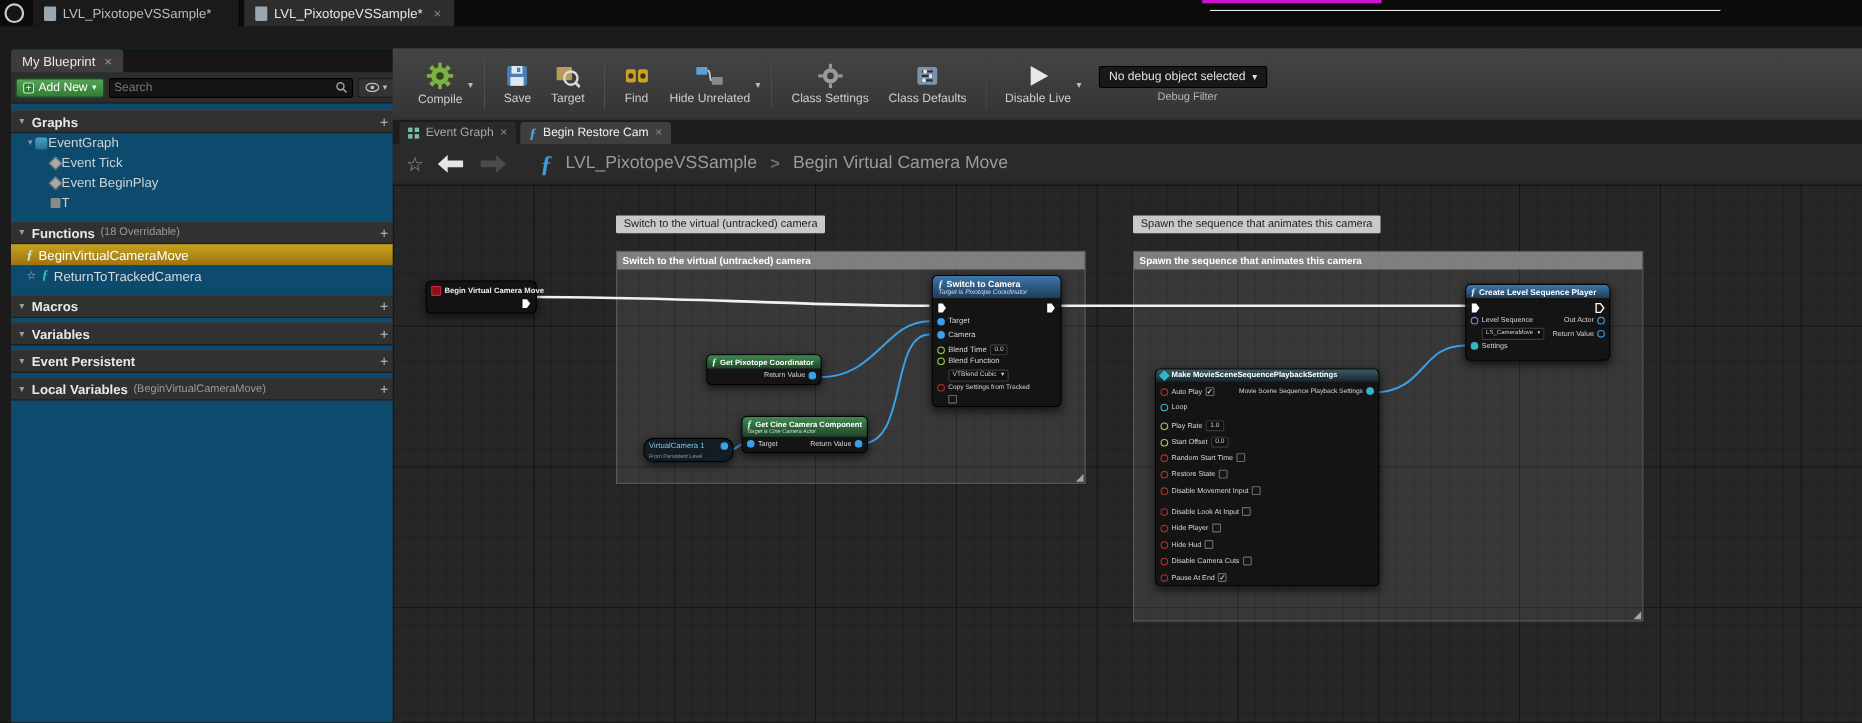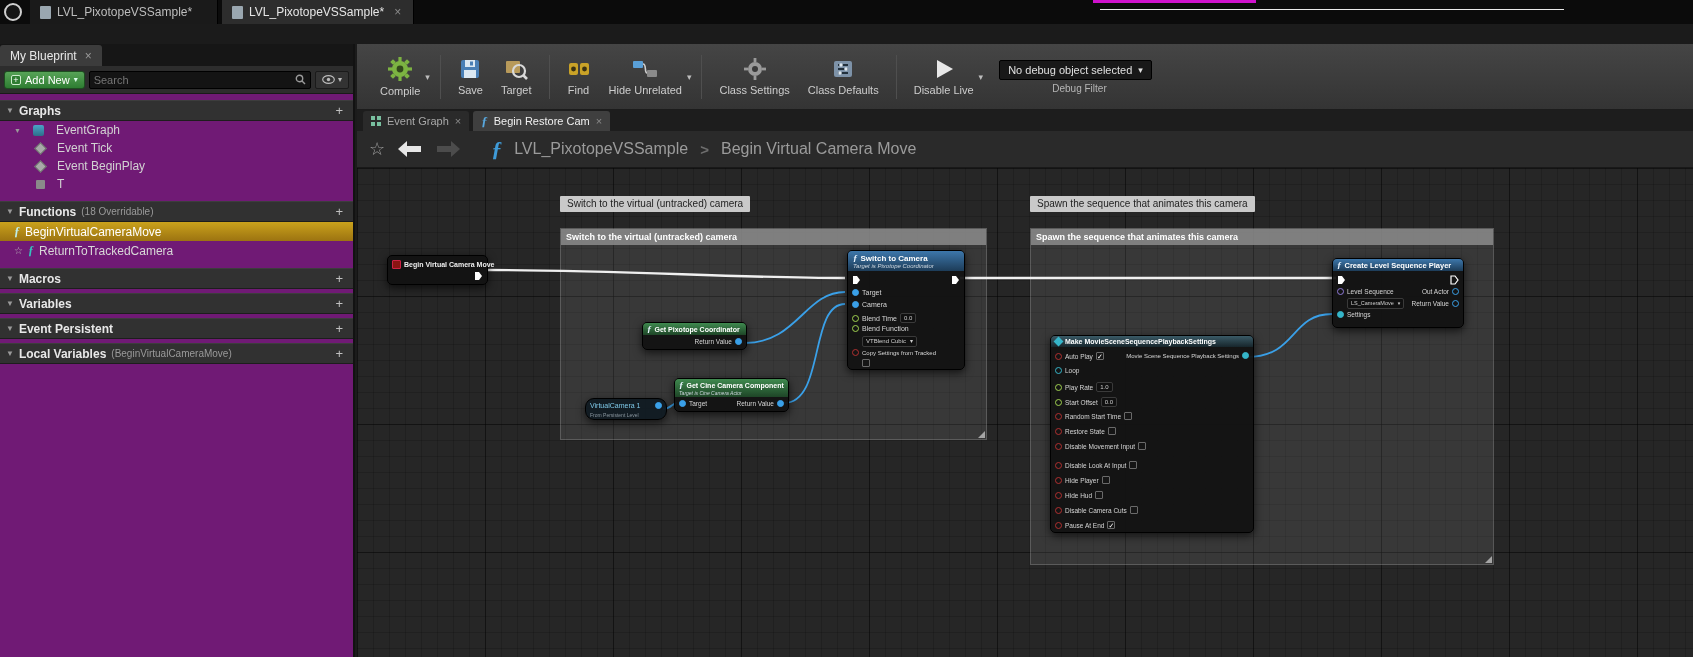--- a/index.html
+++ b/index.html
@@ -14,37 +14,37 @@
   .wtab .doc-ic { width: 11px; height: 13px; background: #9aa7b0; border-radius: 1px; }
   .wtab .x { color: #8a8a8a; font-size: 12px; margin-left: 4px; }
   .accent-magenta { position: absolute; left: 1093px; top: 0; width: 163px; height: 3px; background: #cf12cd; }
   .accent-white { position: absolute; left: 1100px; top: 9px; width: 464px; height: 1px; background: #e9e9e9; }
 
   
   .menubar { position: absolute; left: 0; top: 24px; width: 1693px; height: 20px; background: #1a1a1a; display: flex; align-items: center; gap: 2px; padding-left: 8px; border-bottom: 1px solid #101010; }
   .menu-item { font-size: 12px; color: #cfcfcf; padding: 2px 9px; }
 
   
-  .lpanel { position: absolute; left: 0; top: 44px; width: 355px; height: 613px; background: #701a75; border-right: 2px solid #121212; }
+  .lpanel { position: absolute; left: 10px; top: 44px; width: 355px; height: 613px; background: #0c4a6e; border-right: 2px solid #121212; }
   .ptab-row { height: 22px; background: #161616; display: flex; align-items: flex-end; }
   .ptab { height: 21px; background: #3c3c3c; color: #e8e8e8; font-size: 12px; display: flex; align-items: center; gap: 8px; padding: 0 10px; border-radius: 3px 3px 0 0; }
   .ptab .x { color: #9a9a9a; }
   .ptools { height: 28px; background: #2d2d2d; display: flex; align-items: center; padding: 0 4px; gap: 4px; border-bottom: 1px solid #1a1a1a; }
   .addnew { height: 18px; background: linear-gradient(#57a357, #2e7d32); border: 1px solid #1d4e20; border-radius: 3px; color: #fff; font-size: 11px; display: flex; align-items: center; gap: 4px; padding: 0 6px; }
   .addnew .plus { background: #2e7d32; border: 1px solid #cdeccd; width: 10px; height: 10px; line-height: 8px; text-align: center; font-size: 9px; border-radius: 2px; }
   .addnew .chev { font-size: 8px; color: #dfe; }
   .search { flex: 1; height: 18px; background: #141414; border: 1px solid #000; border-radius: 2px; display: flex; align-items: center; padding: 0 4px; }
   .search input { flex: 1; background: transparent; border: none; outline: none; color: #cfcfcf; font-size: 11px; font-family: "Liberation Sans", sans-serif; }
   .eyebtn { width: 34px; height: 18px; display: flex; align-items: center; justify-content: center; gap: 3px; background: #333; border: 1px solid #1a1a1a; border-radius: 2px; color: #bbb; font-size: 8px; }
   .sect-h { height: 21px; background: #313131; border-top: 1px solid #3d3d3d; border-bottom: 1px solid #1d1d1d; display: flex; align-items: center; padding: 0 6px; gap: 5px; }
   .sect-h .tri { color: #9a9a9a; font-size: 8px; }
   .sect-h .t { font-size: 12px; font-weight: bold; color: #e8e8e8; }
   .sect-h .badge { font-size: 10px; color: #9a9a9a; }
   .sect-h .plus { margin-left: auto; color: #c0c0c0; font-size: 13px; padding: 0 4px; }
-  .tree-row { height: 18px; display: flex; align-items: center; gap: 12px; font-size: 12px; color: #d2d2d2; }
+  .tree-row { height: 18px; display: flex; align-items: center; gap: 1px; font-size: 12px; color: #d2d2d2; }
   .ico-graph { width: 11px; height: 11px; background: linear-gradient(#4aa3c7, #2c6e8a); border-radius: 2px; }
   .ico-diamond { width: 9px; height: 9px; background: #a9a9a9; transform: rotate(45deg); border: 1px solid #666; }
   .ico-sq { width: 9px; height: 9px; background: #8a8a8a; border-radius: 1px; }
   .fn-ic { color: #35c3bd; font-family: "Liberation Serif", serif; font-style: italic; font-weight: bold; font-size: 12px; }
   .fn-row { height: 19px; display: flex; align-items: center; gap: 5px; padding-left: 14px; font-size: 12px; color: #d8d8d8; }
   .fn-row.sel { background: linear-gradient(#caa21c, #9c7311); color: #fff; }
   .fn-row .star { color: #b9b9b9; font-size: 10px; }
 
   
   .toolbar { position: absolute; left: 357px; top: 44px; width: 1336px; height: 66px; background: linear-gradient(#454545, #343434); border-bottom: 1px solid #1c1c1c; display: flex; align-items: center; padding: 0 14px; }

